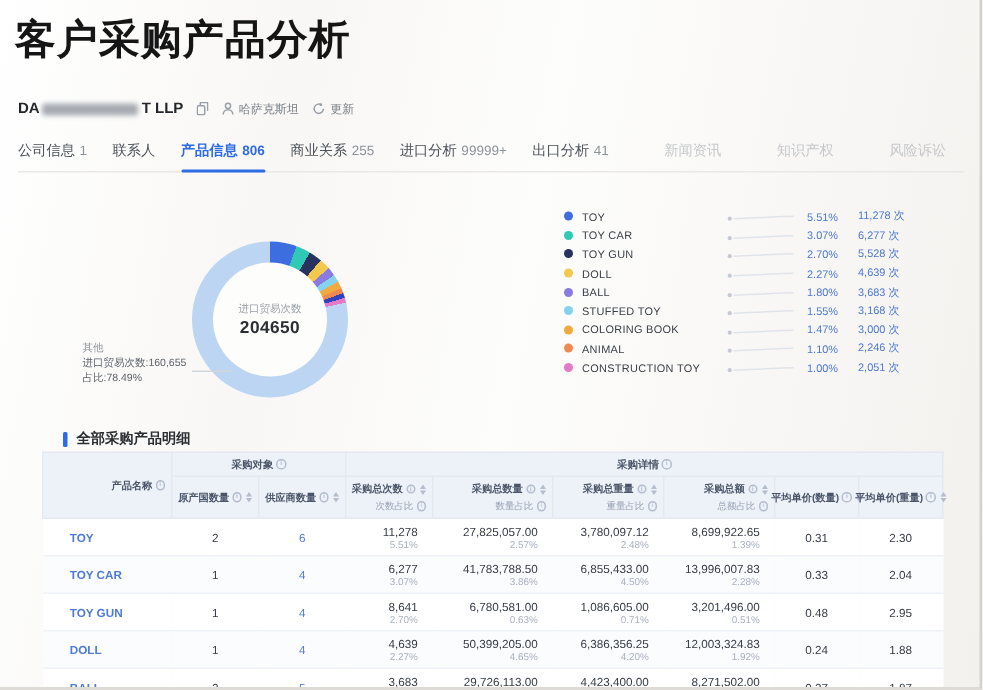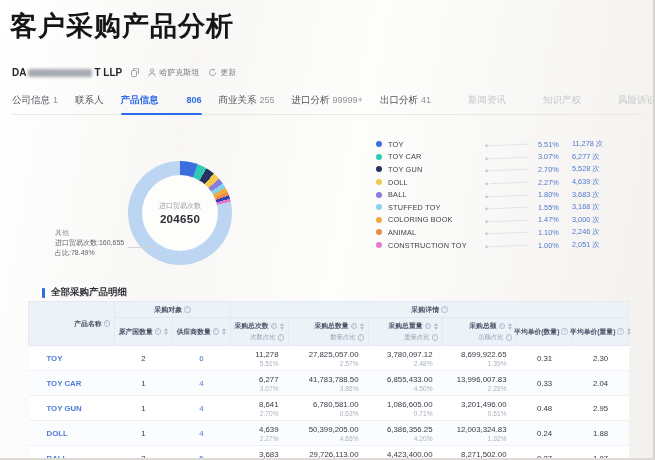--- a/index.html
+++ b/index.html
@@ -17,21 +17,21 @@
   .cname { font-size:10px; font-weight:bold; color:#23262b; display:flex; align-items:center; }
   .redact { display:inline-block; width:64px; height:8px; margin:0 2px; border-radius:2px; background:#a7abb2; filter:blur(1.6px); }
   .meta-link { display:flex; align-items:center; gap:3px; font-size:8px; color:#7a7f87; cursor:pointer; }
   .meta-link svg { display:block; }
   
   .tabs { position:absolute; left:12px; top:94px; width:631px; display:flex; gap:17px; font-size:9.5px;
           border-bottom:1px solid #e9e8e6; padding-bottom:7px; }
   .tab { display:flex; gap:3px; align-items:baseline; color:#4d5259; cursor:pointer; position:relative; white-space:nowrap; }
   .tab .cnt { color:#8d939b; font-size:9px; }
   .tab.active { color:#2e6be6; font-weight:bold; }
-  .tab.active .cnt { color:#2e6be6;margin-left:25px; }
+  .tab.active .cnt { color:#2e6be6; }
   .tab.active::after { content:""; position:absolute; left:0; right:0; bottom:-8px; height:2px; background:#2e6be6; border-radius:1px; }
   .tab.disabled { color:#c6c8cb; cursor:default;margin-left:20px; }
   
   .chart-section { position:absolute; left:0; top:118px; width:655px; height:168px; }
   .donut-wrap { position:absolute; left:128px; top:43px; width:104px; height:104px; }
   .donut { width:104px; height:104px; border-radius:50%; }
   .hole { position:absolute; inset:14px; background:#fdfdfc; border-radius:50%;
           display:flex; flex-direction:column; align-items:center; justify-content:center; gap:2px; }
   .hole .hl { font-size:7px; color:#9aa0a8; }
   .hole .hv { font-size:11.5px; font-weight:bold; color:#2b2e33; letter-spacing:.3px; }

